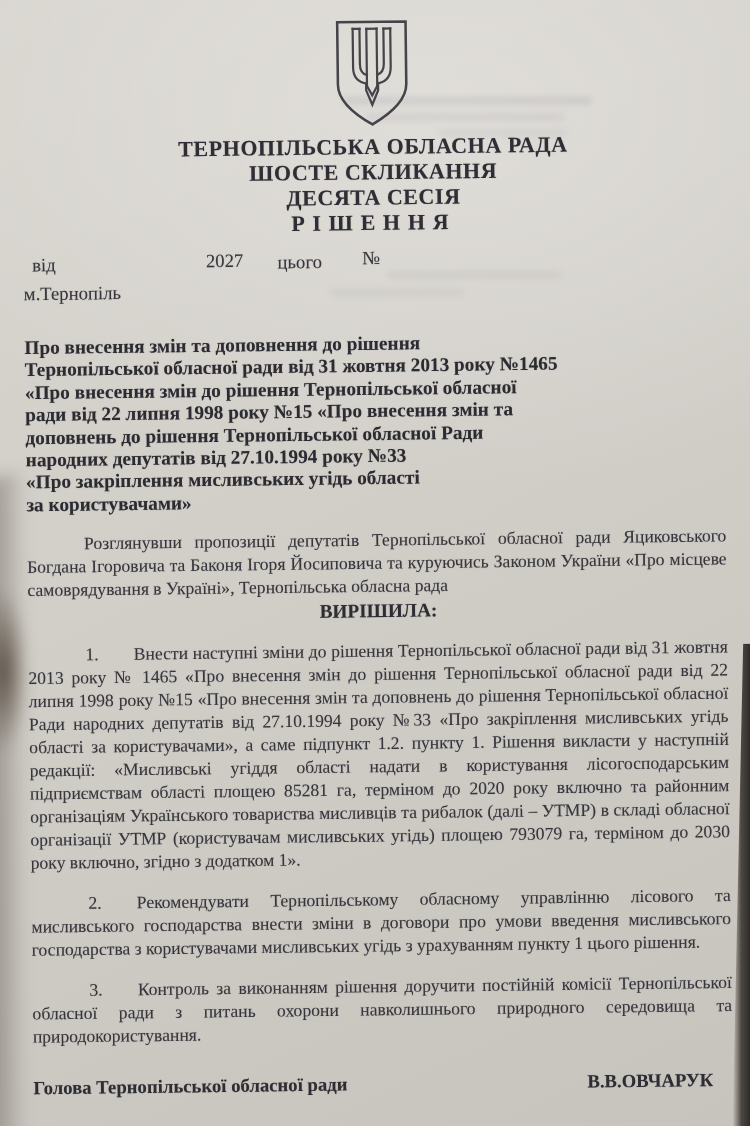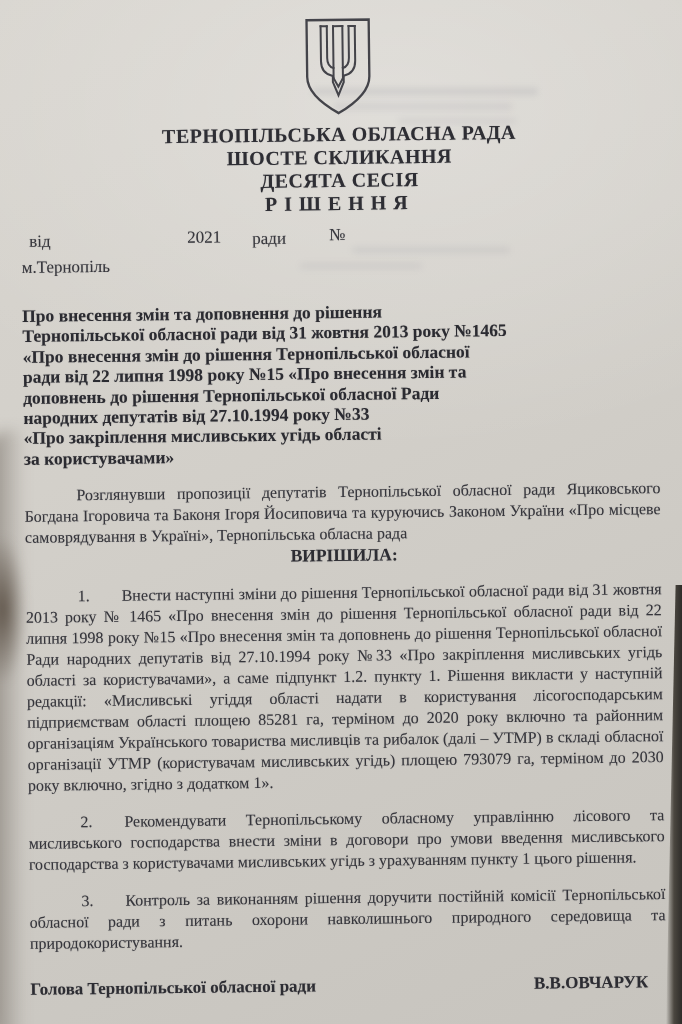--- a/index.html
+++ b/index.html
@@ -89,22 +89,22 @@
       </g>
     </svg>
     <div class="org-line">ТЕРНОПІЛЬСЬКА ОБЛАСНА РАДА</div>
     <div class="org-line">ШОСТЕ СКЛИКАННЯ</div>
     <div class="org-line">ДЕСЯТА СЕСІЯ</div>
     <div class="doc-type">РІШЕННЯ</div>
   </div>
 
   <div class="meta">
     <span class="from">від</span>
-    <span class="year">2021</span>
-    <span class="year-word">ради</span>
+    <span class="year">2027</span>
+    <span class="year-word">цього</span>
     <span class="num">№</span>
     <span class="city">м.Тернопіль</span>
   </div>
 
   <div class="title">
     <div>Про внесення змін та доповнення до рішення</div>
     <div>Тернопільської  обласної ради від 31 жовтня 2013 року №1465</div>
     <div>«Про внесення змін до рішення Тернопільської обласної</div>
     <div>ради від 22 липня 1998 року №15 «Про внесення змін та</div>
     <div>доповнень до рішення Тернопільської обласної Ради</div>

